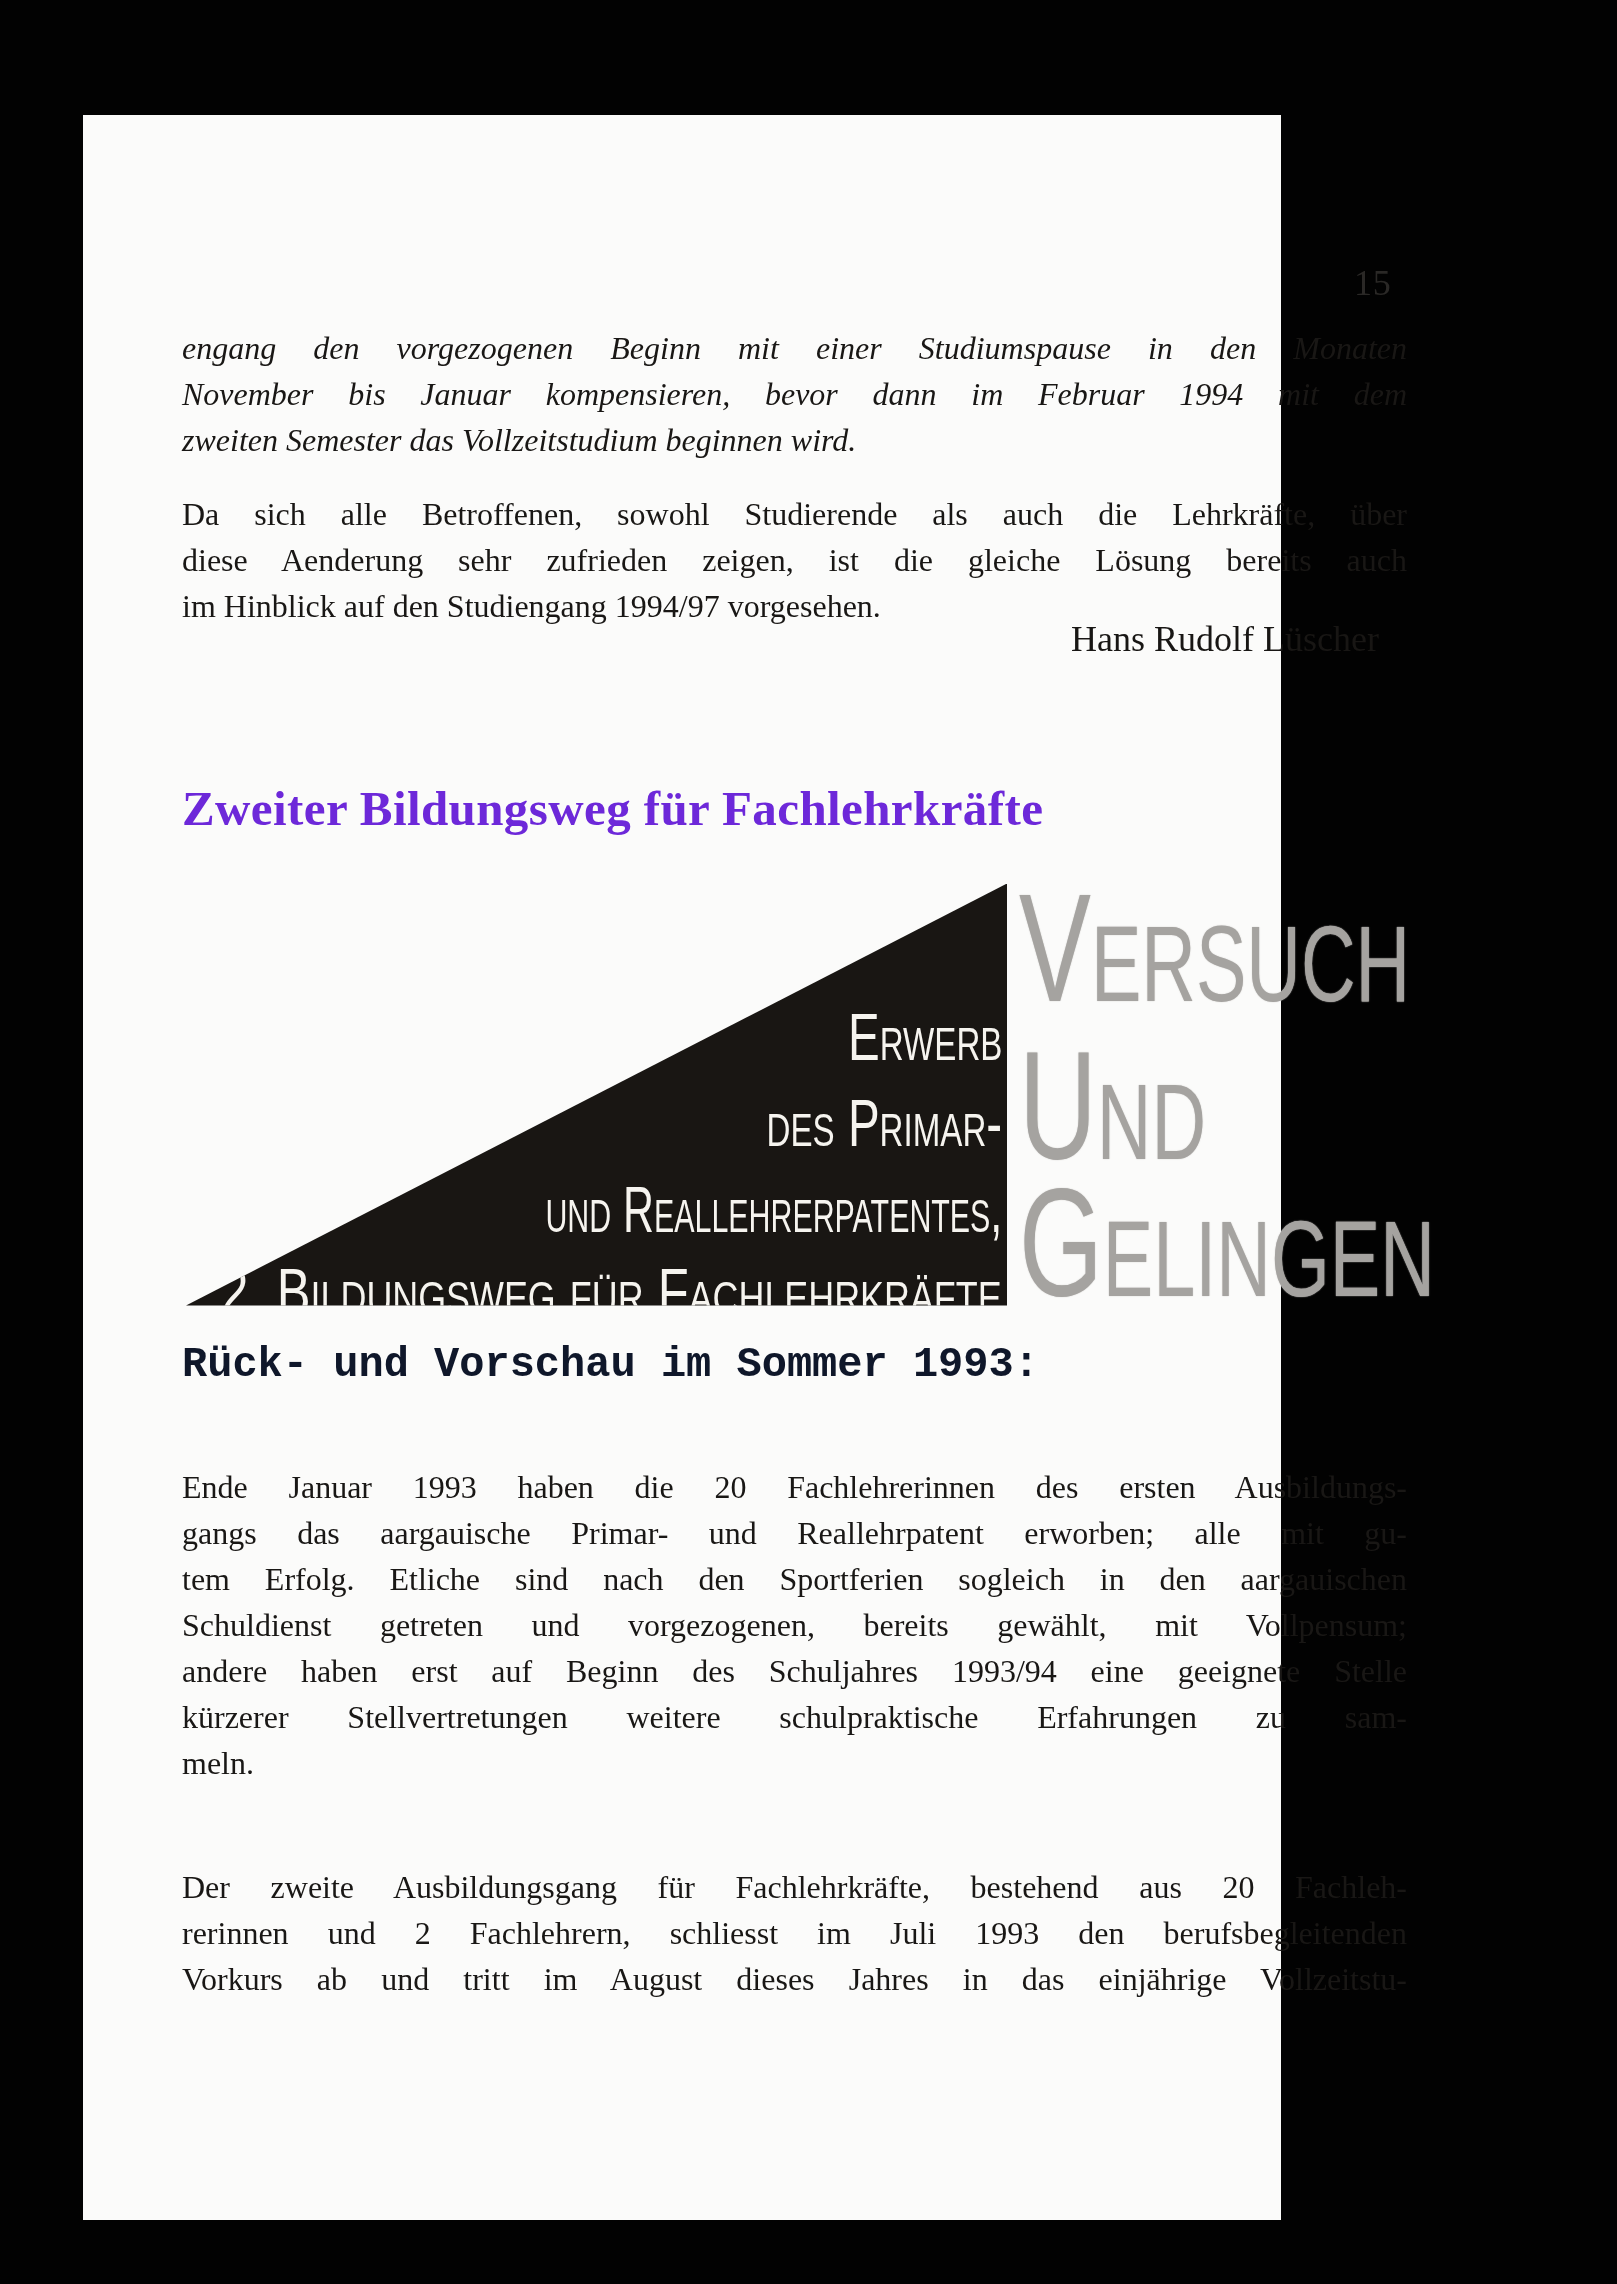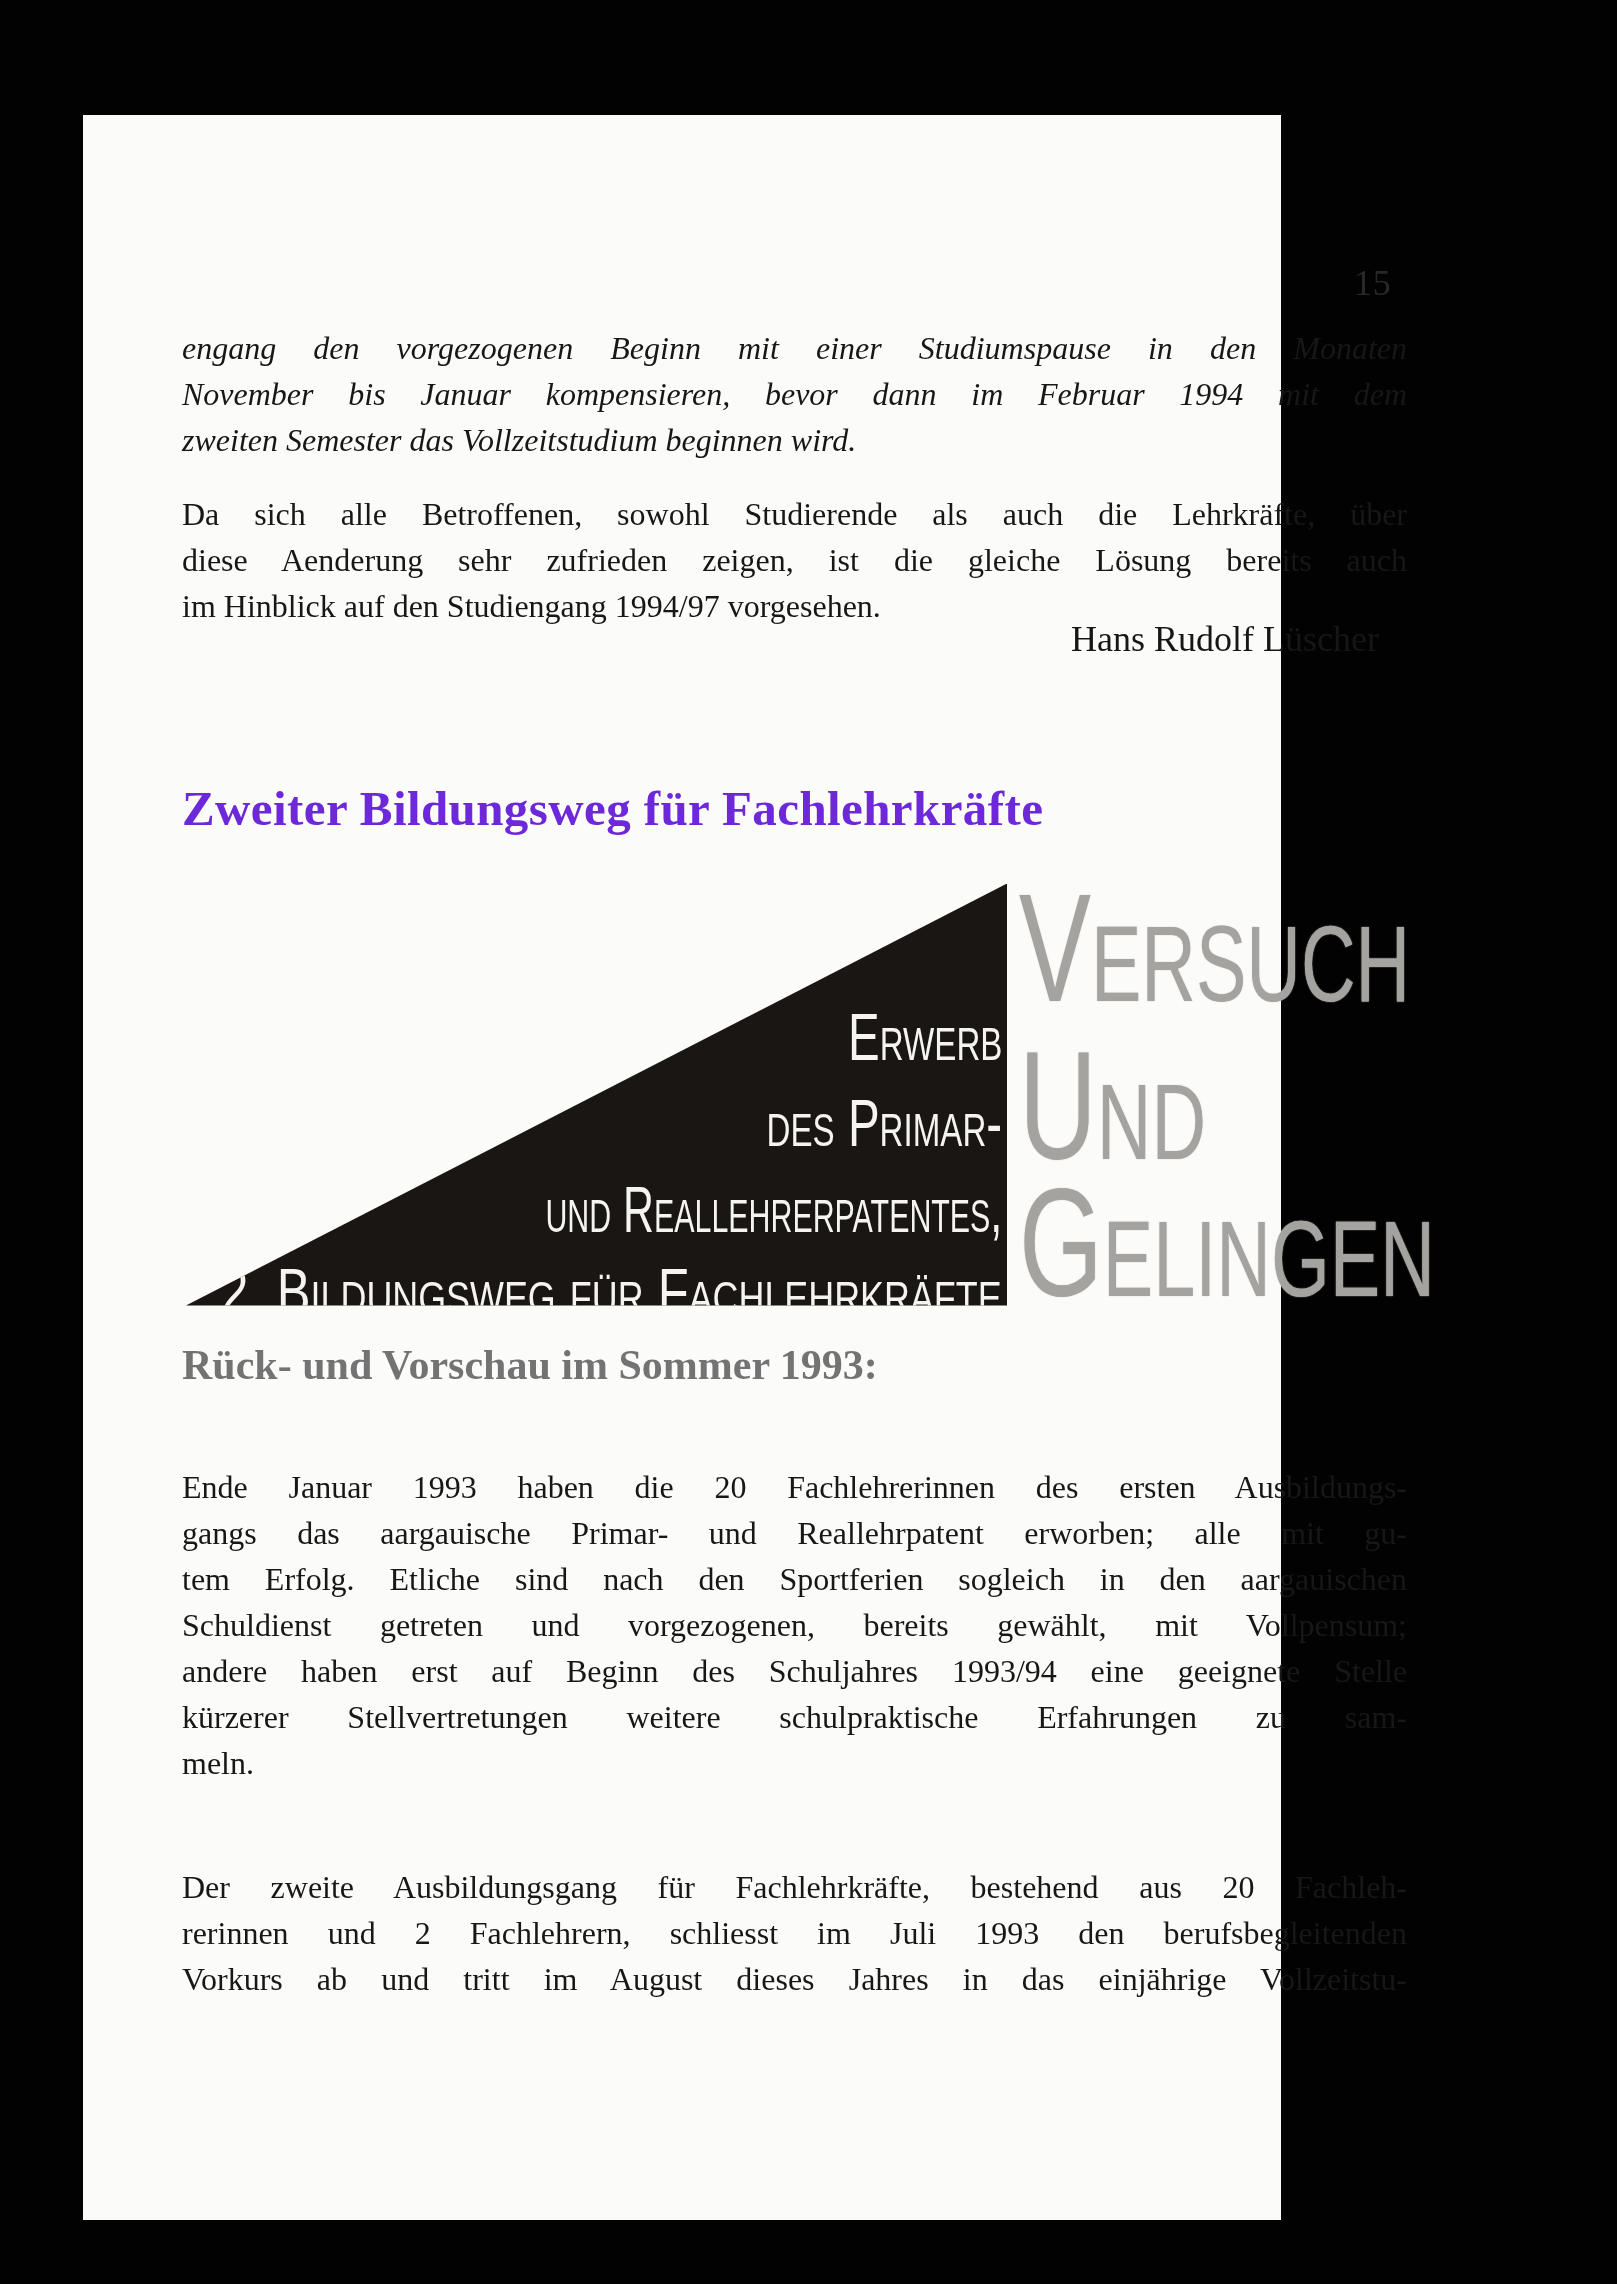--- a/index.html
+++ b/index.html
@@ -20,21 +20,21 @@
   .body-text { font-size:32px; line-height:46px; color:#191715; }
   .line { text-align:justify; text-align-last:justify; white-space:normal; }
   .line.last { text-align-last:left; }
   #byline { left:99px; width:1225px; top:503px; font-size:36px; text-align:right; padding-right:28px; box-sizing:border-box; }
   #section-heading {
     left:99px; top:665px; width:1294px;
     font-size:49px; font-weight:bold; letter-spacing:0.4px; color:#6d28d9;
   }
   #subheading {
     left:99px; top:1226px; width:1294px;
-    font-size:42px; font-weight:bold; color:#737373;
+    font-size:42px; font-weight:bold; color:#0f172a;font-family:Liberation Mono, monospace;
   }
   
   #graphic { left:103px; top:762px; width:1358px; height:441px; }
   #triangle {
     position:absolute; left:0; top:6.5px; width:821px; height:422px;
     background:#191613;
     clip-path:polygon(0 100%, 100% 0, 100% 100%);
   }
   .tri-line {
     position:absolute; right:4.9px; width:1132px;

